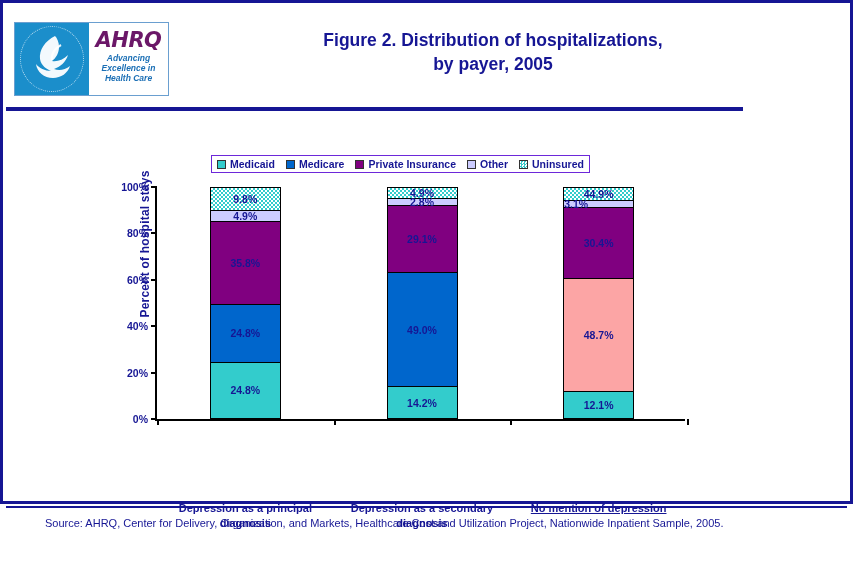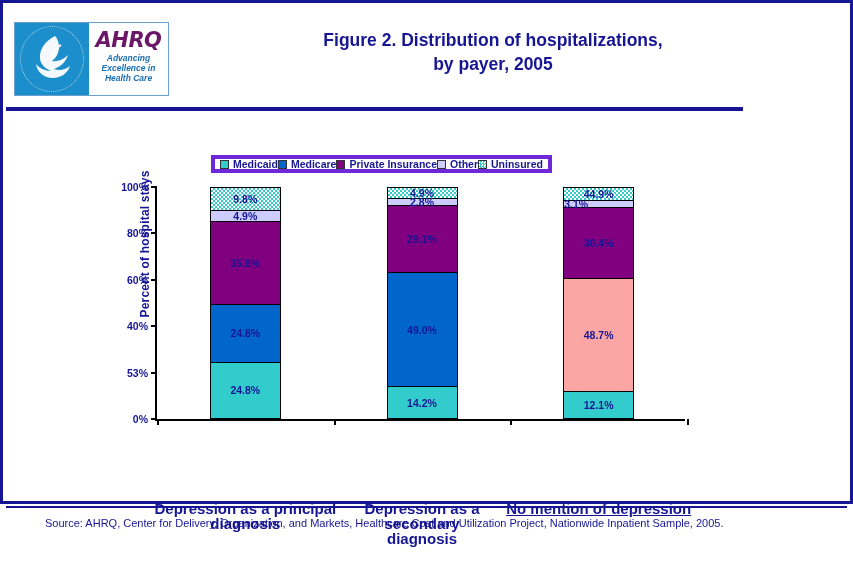--- a/index.html
+++ b/index.html
@@ -100,25 +100,26 @@
   #chart-area {
     position: absolute;
     left: 0; top: 112px;
     width: 847px; height: 380px;
   }
 
   #legend {
     position: absolute;
     left: 208px; top: 40px;
     height: 18px;
-    border: 4px solid #6d28d9;
+    border: 1px solid #6d28d9;
     background: #ffffff;
     display: flex;
     align-items: center;
     padding: 0 5px;
+    gap: 11px;
   }
   .legend-item {
     display: flex;
     align-items: center;
     gap: 4px;
     font-family: "Liberation Sans", sans-serif;
     font-size: 10.5px;
     font-weight: bold;
     color: #161694;
     white-space: nowrap;
@@ -207,21 +208,21 @@
     bottom: -6px;
     width: 0; height: 6px;
     border-left: 2px solid #000000;
   }
   .xcat {
     position: absolute;
     top: 314px;
     width: 190px;
     text-align: center;
     font-family: "Liberation Sans", sans-serif;
-    font-size: 15px;
+    font-size: 11px;
     font-weight: bold;
     color: #161694;
     line-height: 15px;
   }
 
   
   #source-rule {
     position: absolute;
     left: 3px; top: 503px;
     width: 841px; height: 2px;
@@ -292,21 +293,21 @@
         <div class="legend-item">
           <span class="legend-swatch" style="background: repeating-conic-gradient(rgb(51, 204, 204) 0%, rgb(51, 204, 204) 25%, rgb(255, 255, 255) 0%, rgb(255, 255, 255) 50%) 0px 0px / 3px 3px;"></span>
           <span>Uninsured</span>
         </div>
       </div>
 
     <div id="plot">
       <div id="ylabel">Percent of hospital stays</div>
     <div class="ytick-row" style="top: 100%;">0%</div>
         <div class="ytick-mark" style="top: calc(100% - 1px);"></div>
-        <div class="ytick-row" style="top: 80%;">53%</div>
+        <div class="ytick-row" style="top: 80%;">20%</div>
         <div class="ytick-mark" style="top: calc(80% - 1px);"></div>
         <div class="ytick-row" style="top: 60%;">40%</div>
         <div class="ytick-mark" style="top: calc(60% - 1px);"></div>
         <div class="ytick-row" style="top: 40%;">60%</div>
         <div class="ytick-mark" style="top: calc(40% - 1px);"></div>
         <div class="ytick-row" style="top: 20%;">80%</div>
         <div class="ytick-mark" style="top: calc(20% - 1px);"></div>
         <div class="ytick-row" style="top: 0%;">100%</div>
         <div class="ytick-mark" style="top: calc(0% - 1px);"></div>
         <div class="bar" style="left: 52.8333px;">

